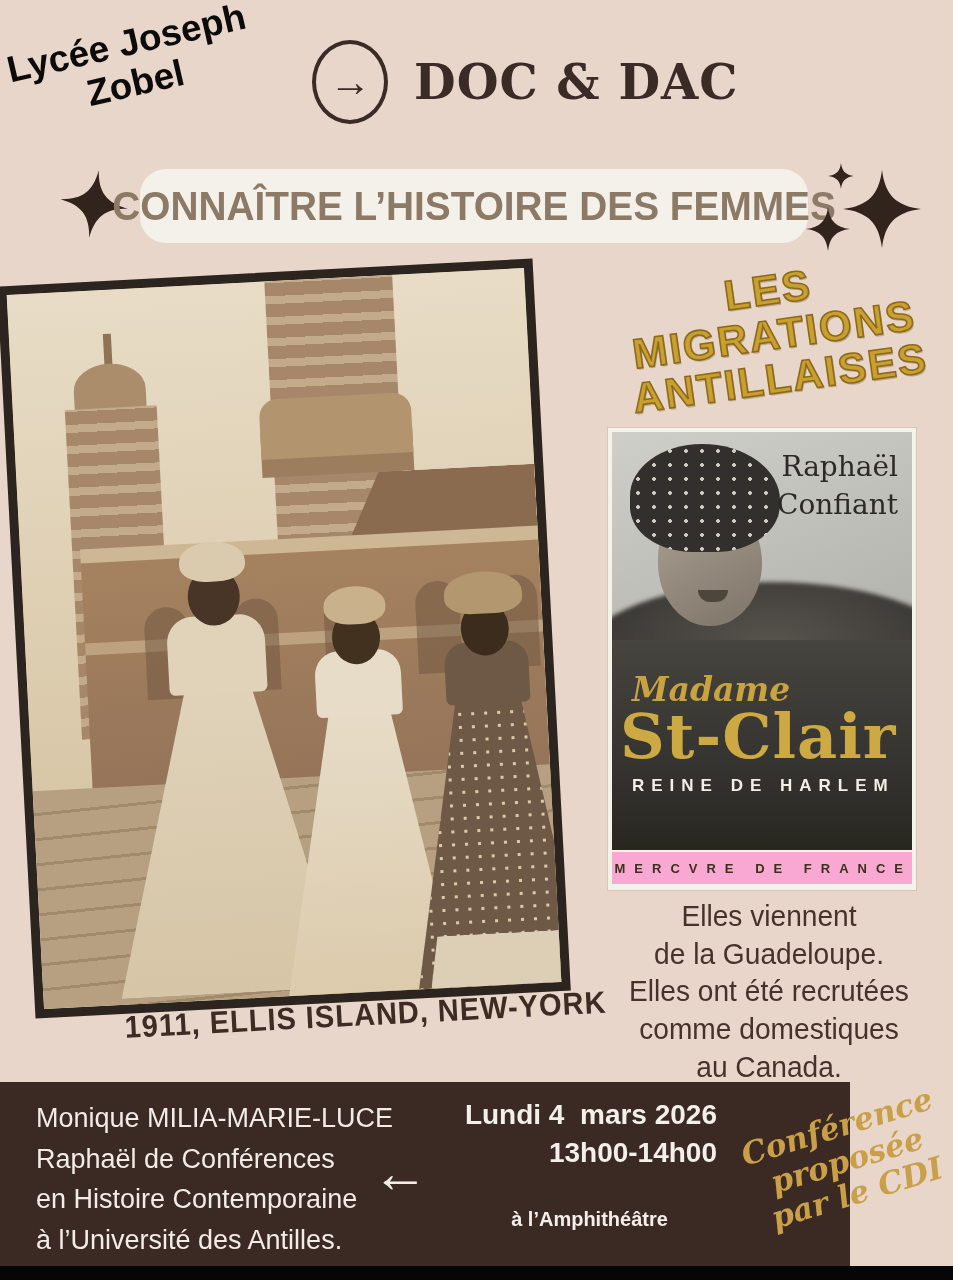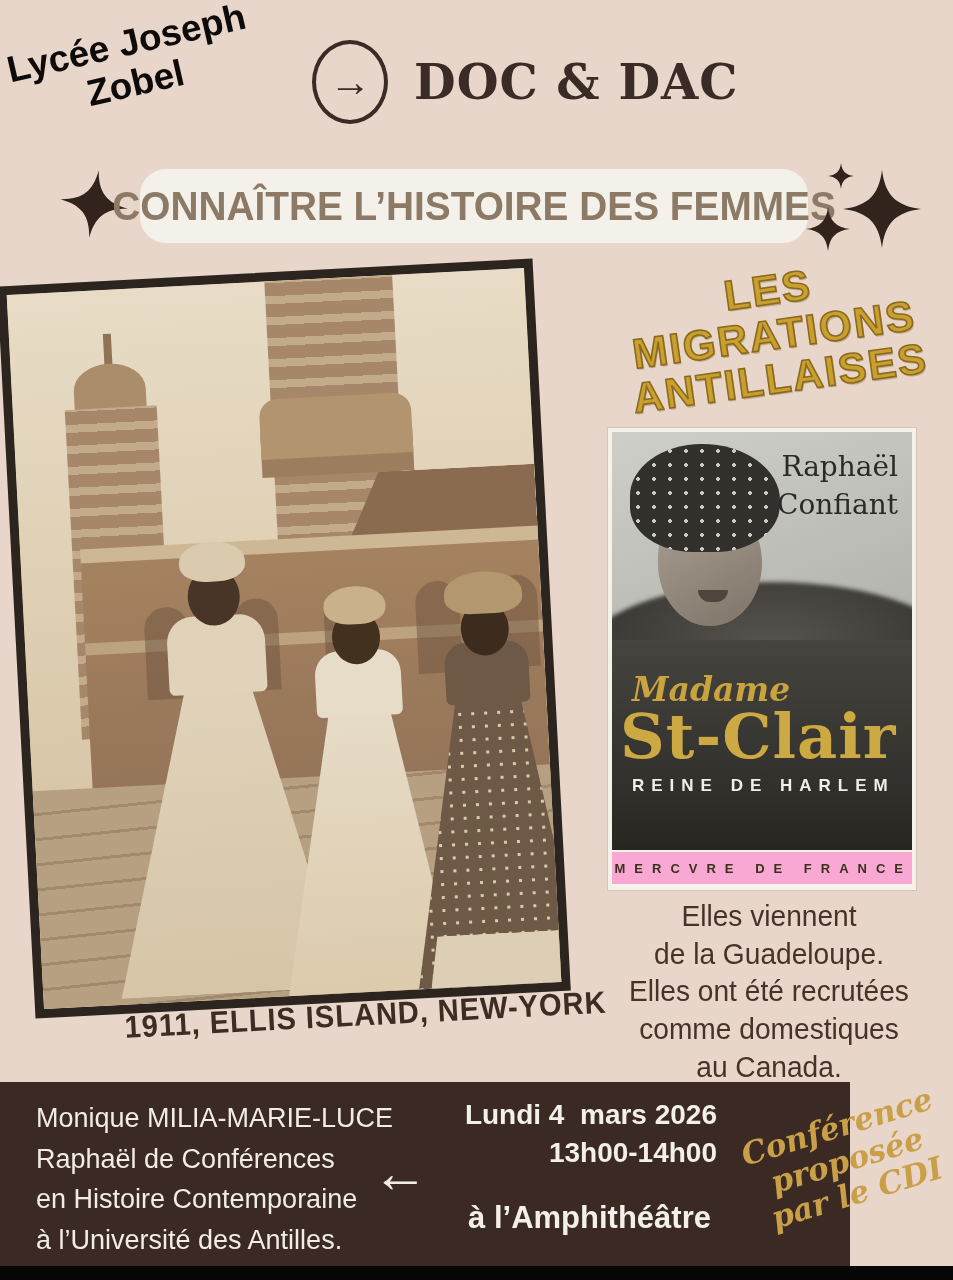--- a/index.html
+++ b/index.html
@@ -112,22 +112,22 @@
   .quote { position:absolute; left:586px; top:898px; width:366px; text-align:center; z-index:1;
     font-size:29px; line-height:1.3; color:#46322a; font-weight:400; transform:scaleX(.97); }
 
   
   .footer { position:absolute; left:0; top:1082px; width:850px; height:186px; background:#3b2a23; z-index:5; }
   .speaker { position:absolute; left:36px; top:16px; color:#f1ece6; font-size:27px; line-height:1.5; }
   .arrow-left { position:absolute; left:372px; top:58px; color:#f1ece6; font-size:56px; font-weight:200; }
   .sched { position:absolute; left:462px; top:14px; width:255px; text-align:right;
     color:#f3efe9; font-size:28px; font-weight:700; line-height:1.35; }
   .sched .date1 { white-space:pre; }
-  .loc { position:absolute; left:462px; top:118px; width:255px; text-align:center;
-    color:#f3efe9; font-size:31px; font-weight:700; }
+  .loc { position:absolute; left:462px; top:126px; width:255px; text-align:center;
+    color:#f3efe9; font-size:20px; font-weight:700; }
   .cdi { position:absolute; left:742px; top:26px; width:210px; transform:rotate(-17deg);
     font-family:"DejaVu Serif", serif; font-style:italic; font-weight:700; font-size:31px;
     color:#c9a048; line-height:1.12; text-align:center; }
   .black-strip { position:absolute; left:0; top:1266px; width:953px; height:14px; background:#060606; z-index:6; }
 </style>
 </head>
 <body>
 
 <div class="school">
   <div>Lycée Joseph</div>

